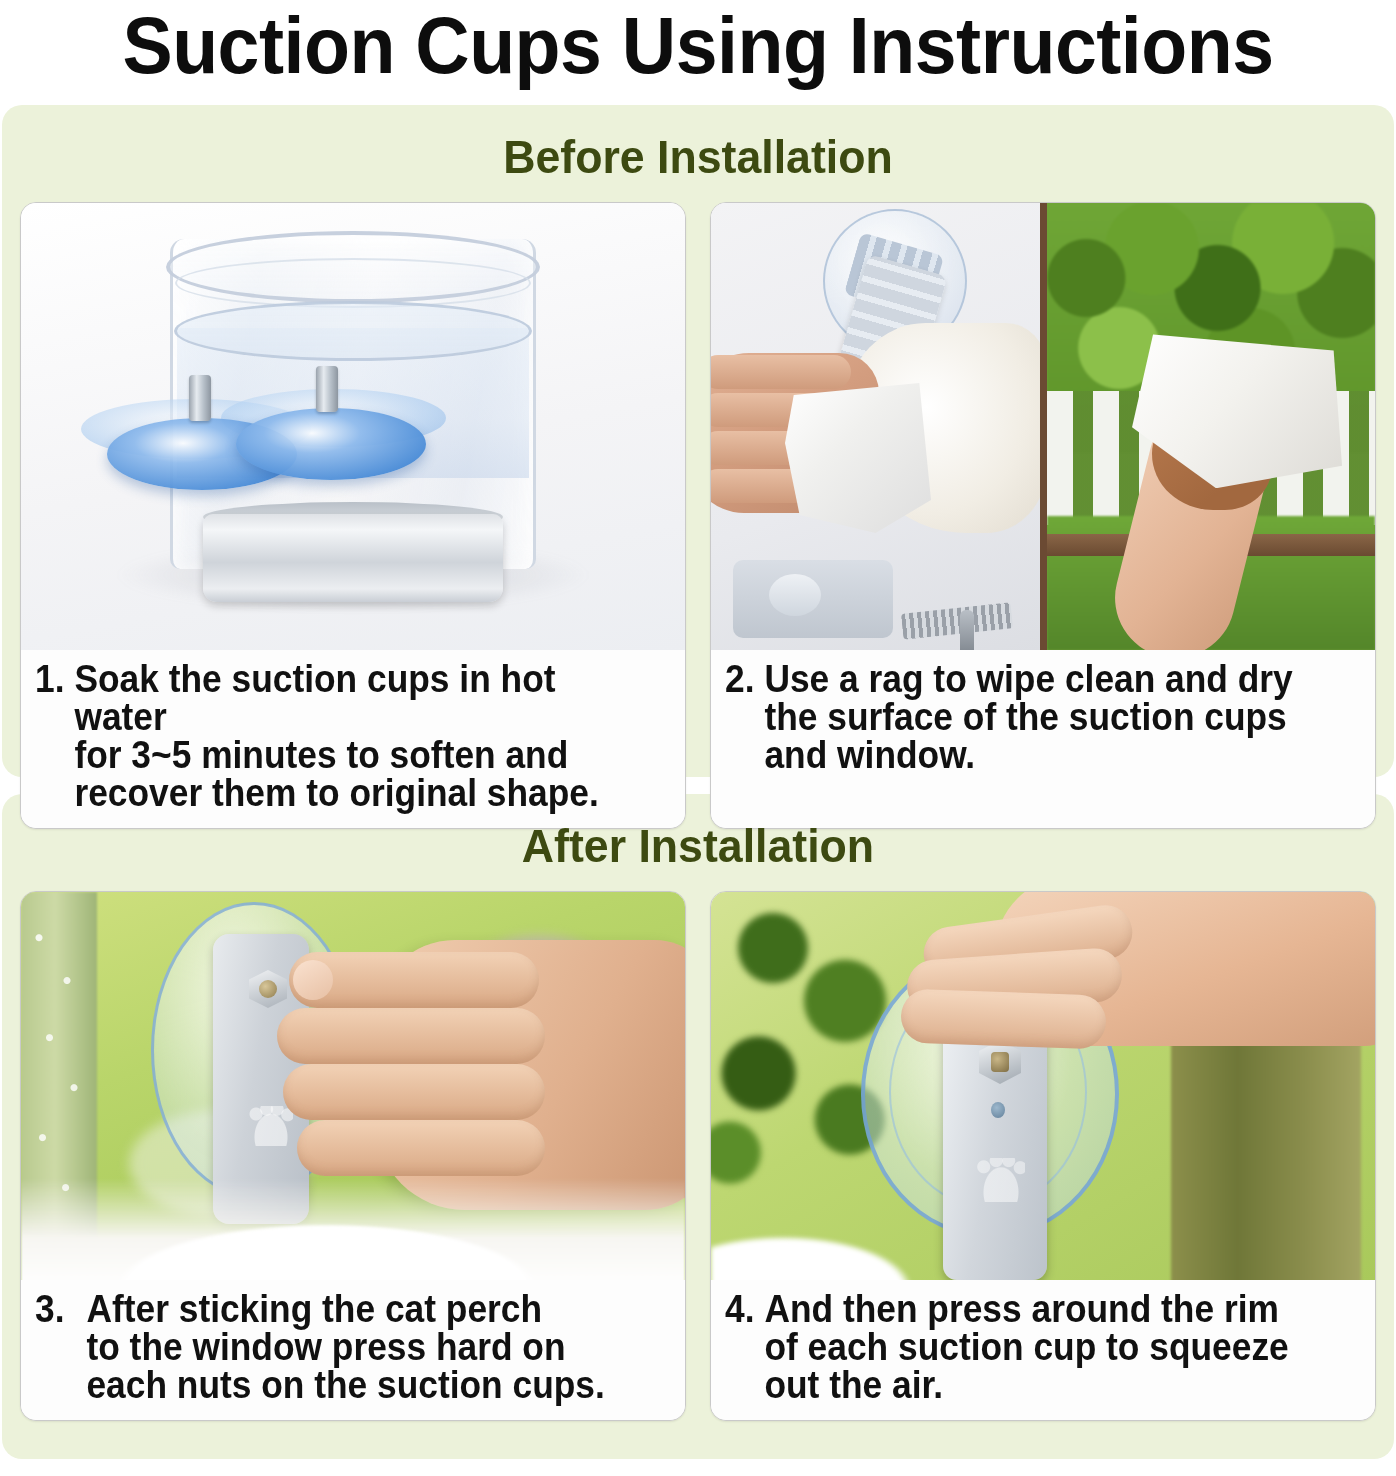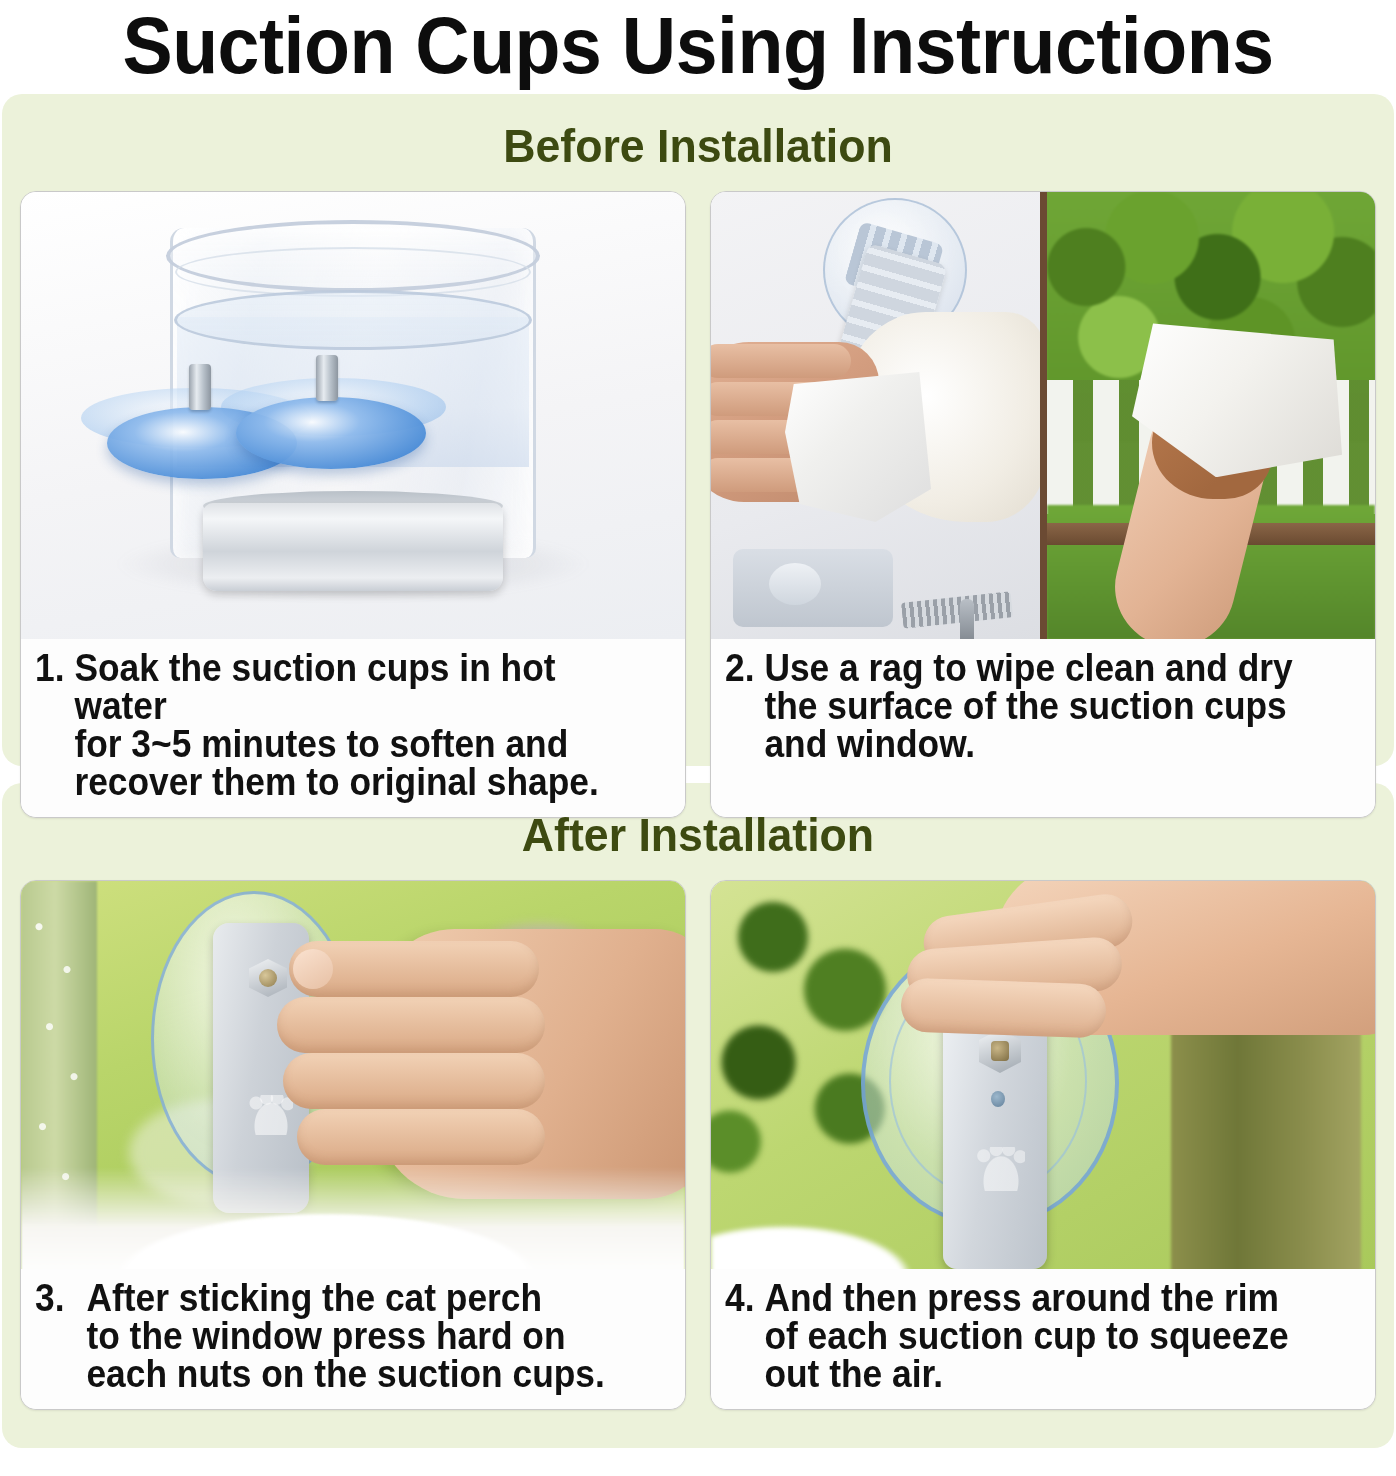--- a/index.html
+++ b/index.html
@@ -31,21 +31,21 @@
   }
 
   
   .section {
     background: #ecf2da;
     border-radius: 20px;
     margin: 0 2px;
     padding: 0 0 14px 0;
     box-sizing: border-box;
   }
-  .section-before { margin-top: 8px; height: 672px; }
+  .section-before { margin-top: 19px; height: 672px; }
   .section-after  { margin-top: 17px; height: 665px; }
 
   .section-heading {
     font-size: 47px;
     font-weight: bold;
     color: #3d4a11;
     text-align: center;
     line-height: 1;
     padding: 28px 0 22px 0;
     margin: 0;

